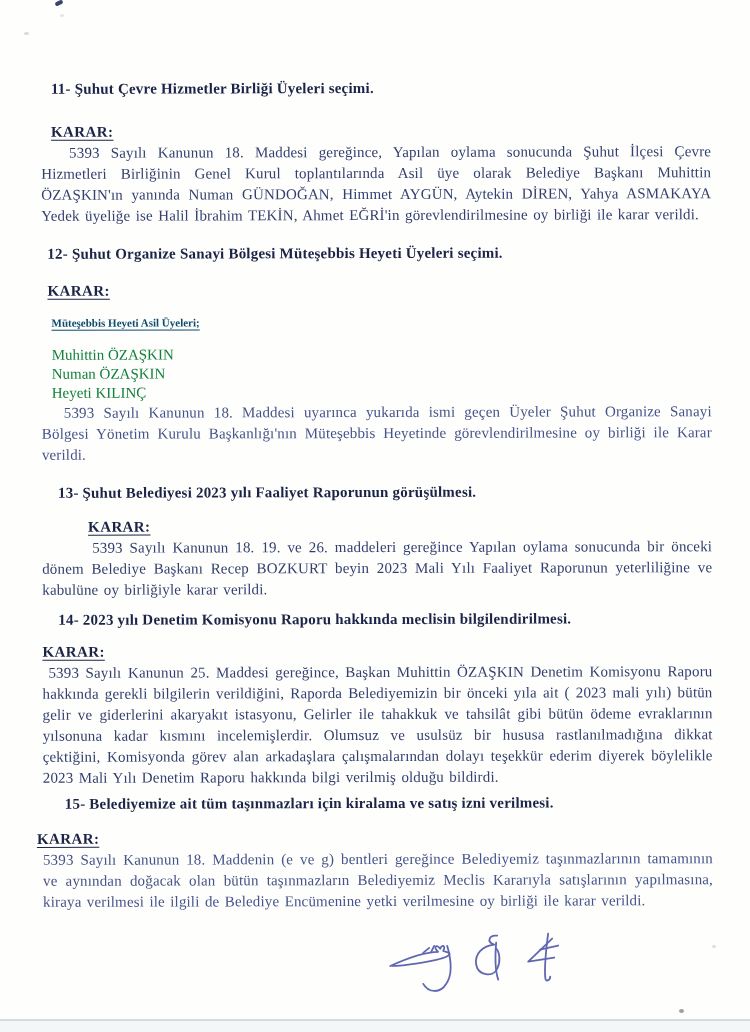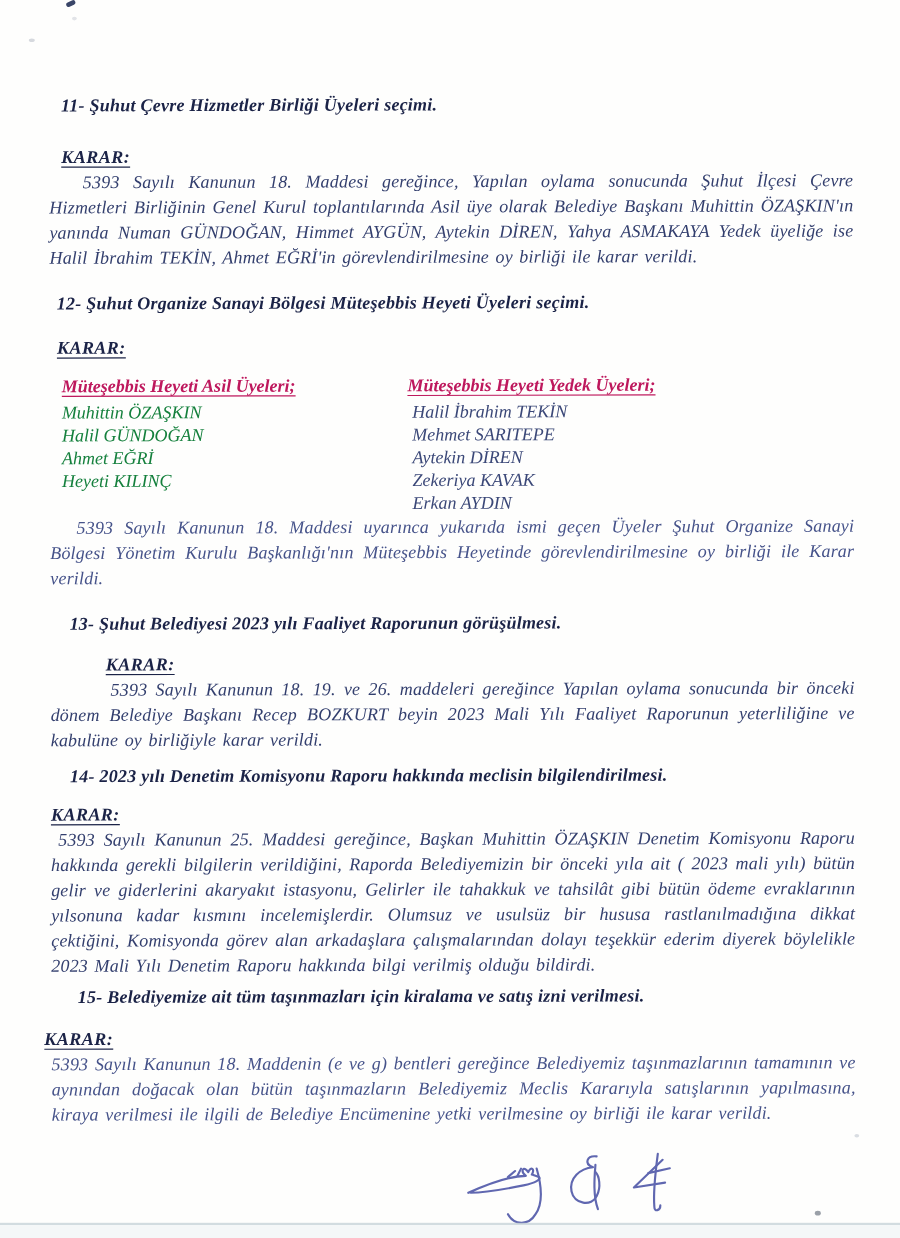--- a/index.html
+++ b/index.html
@@ -8,21 +8,20 @@
     background: #ffffff;
   }
   .page {
     position: relative;
     width: 750px;
     height: 1032px;
     background: #fefefd;
     overflow: hidden;
     font-family: "Liberation Serif", "DejaVu Serif", serif;
     color: #333f6e;
-    font-style: italic;
   }
   .content {
     position: relative;
     padding: 78px 38px 0 42px;
     transform: rotate(-0.15deg);
   }
   .item-heading {
     margin: 0;
     font-size: 15px;
     font-weight: 700;
@@ -54,27 +53,27 @@
   .h-11 { margin-left: 10px; }
   .k-11 { margin-top: 22px; margin-left: 10px; }
   .p-11 { margin-top: 7px; text-indent: 28px; }
 
   .h-12 { margin-top: 17px; margin-left: 6px; }
   .k-12 { margin-top: 16px; margin-left: 6px; }
   .cols { display: flex; margin-top: 10px; }
   .col-asil  { margin-left: 10px; width: 288px; flex: 0 0 288px; }
   .col-yedek { flex: 1; }
   .col-header {
-    font-size: 15px;
+    font-size: 11px;
     font-weight: 700;
-    color: #be185d;
+    color: #0c4a6e;
     text-decoration: underline;
     text-underline-offset: 3px;
     line-height: 22px;
-    margin-bottom: 2px;
+    margin-bottom: 12px;
   }
   .member { font-size: 15px; line-height: 19px; color: #15803d; }
   .col-yedek .member { margin-left: 4px; color: #3b4878; }
   .p-12 { margin-top: 13px; text-indent: 22px; }
 
   .h-13 { margin-top: 17px; margin-left: 16px; }
   .k-13 { margin-top: 13px; margin-left: 46px; }
   .p-13 { margin-top: 9px; text-indent: 50px; }
 
   .h-14 { margin-top: 9px; margin-left: 16px; }
@@ -131,31 +130,22 @@
     </section>
 
     <section>
       <h3 class="item-heading h-12">12- Şuhut Organize Sanayi Bölgesi Müteşebbis Heyeti Üyeleri seçimi.</h3>
       <div class="karar k-12">KARAR:</div>
 
       <div class="cols">
         <div class="col-asil">
           <div class="col-header">Müteşebbis Heyeti Asil Üyeleri;</div>
           <div class="member">Muhittin ÖZAŞKIN</div>
-          <div class="member">Halil GÜNDOĞAN</div>
-          <div class="member">Ahmet EĞRİ</div>
+          <div class="member">Numan ÖZAŞKIN</div>
           <div class="member">Heyeti KILINÇ</div>
-        </div>
-        <div class="col-yedek">
-          <div class="col-header">Müteşebbis Heyeti Yedek Üyeleri;</div>
-          <div class="member">Halil İbrahim TEKİN</div>
-          <div class="member">Mehmet SARITEPE</div>
-          <div class="member">Aytekin DİREN</div>
-          <div class="member">Zekeriya KAVAK</div>
-          <div class="member">Erkan AYDIN</div>
         </div>
       </div>
 
       <p class="body-text faded p-12">5393 Sayılı Kanunun 18. Maddesi uyarınca yukarıda ismi geçen Üyeler Şuhut Organize Sanayi Bölgesi Yönetim Kurulu Başkanlığı'nın Müteşebbis Heyetinde görevlendirilmesine oy birliği ile Karar verildi.</p>
     </section>
 
     <section>
       <h3 class="item-heading h-13">13-  Şuhut Belediyesi 2023 yılı Faaliyet Raporunun görüşülmesi.</h3>
       <div class="karar k-13">KARAR:</div>
       <p class="body-text p-13">5393 Sayılı Kanunun 18. 19. ve 26. maddeleri gereğince Yapılan oylama sonucunda bir önceki dönem Belediye Başkanı Recep BOZKURT beyin 2023 Mali Yılı Faaliyet Raporunun yeterliliğine ve kabulüne oy birliğiyle karar verildi.</p>

